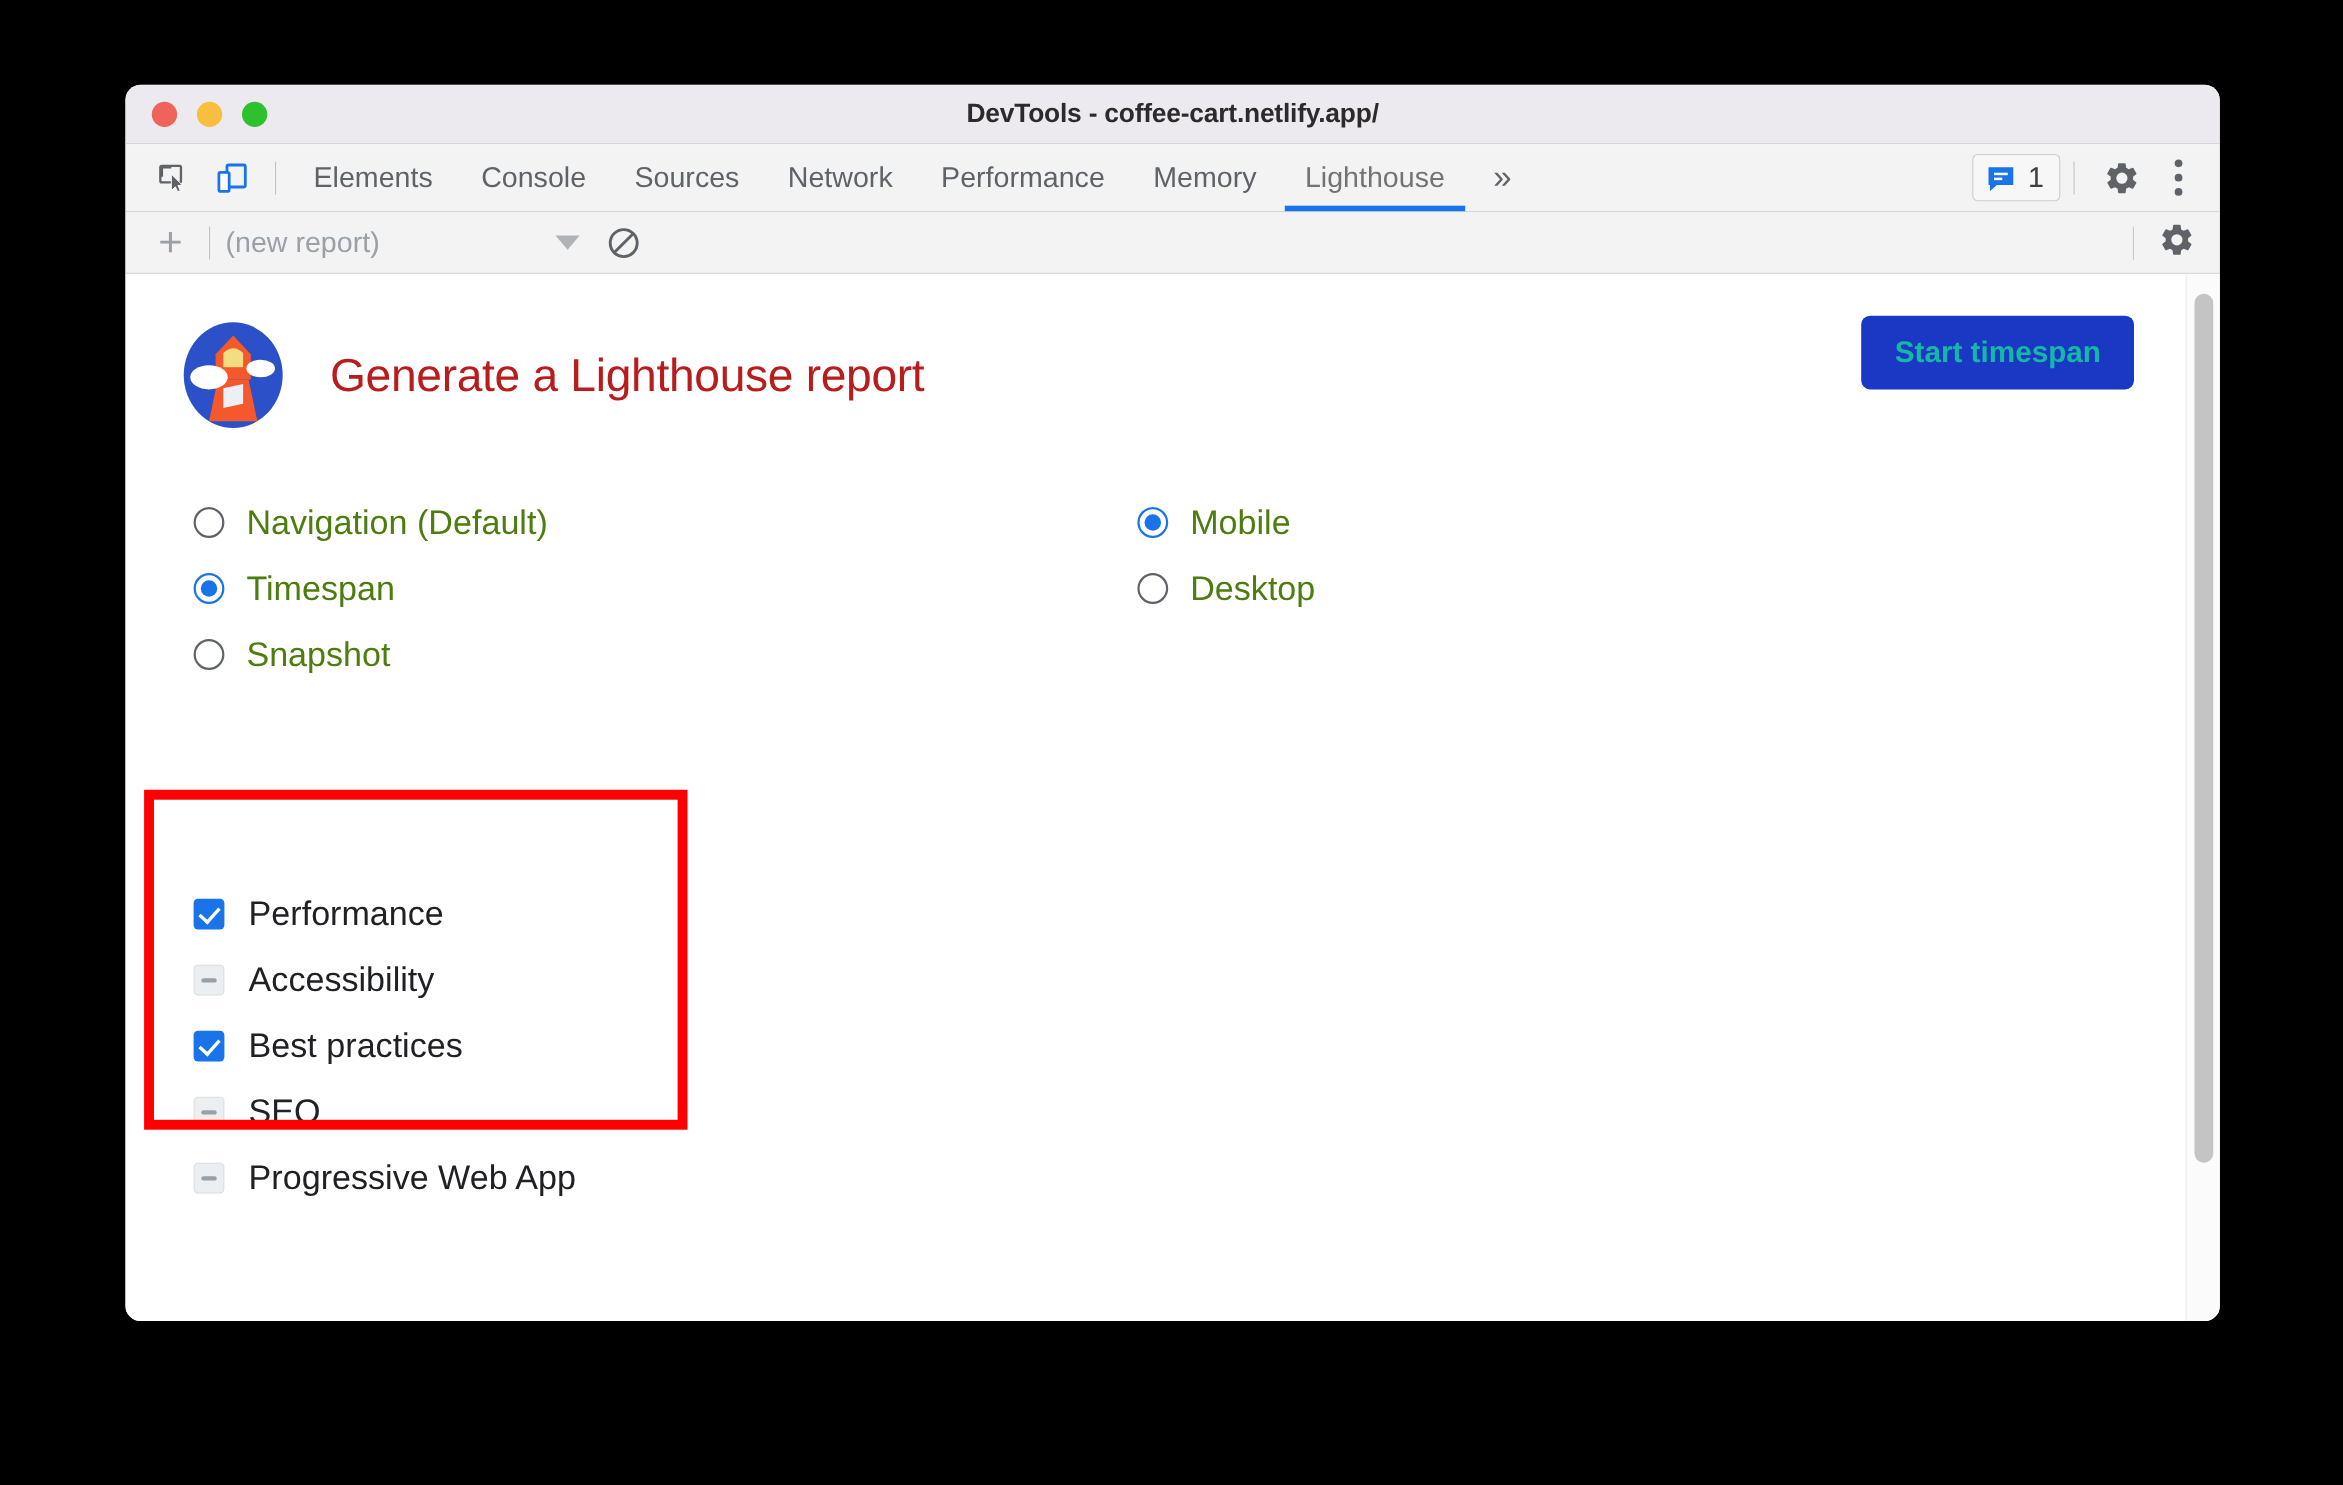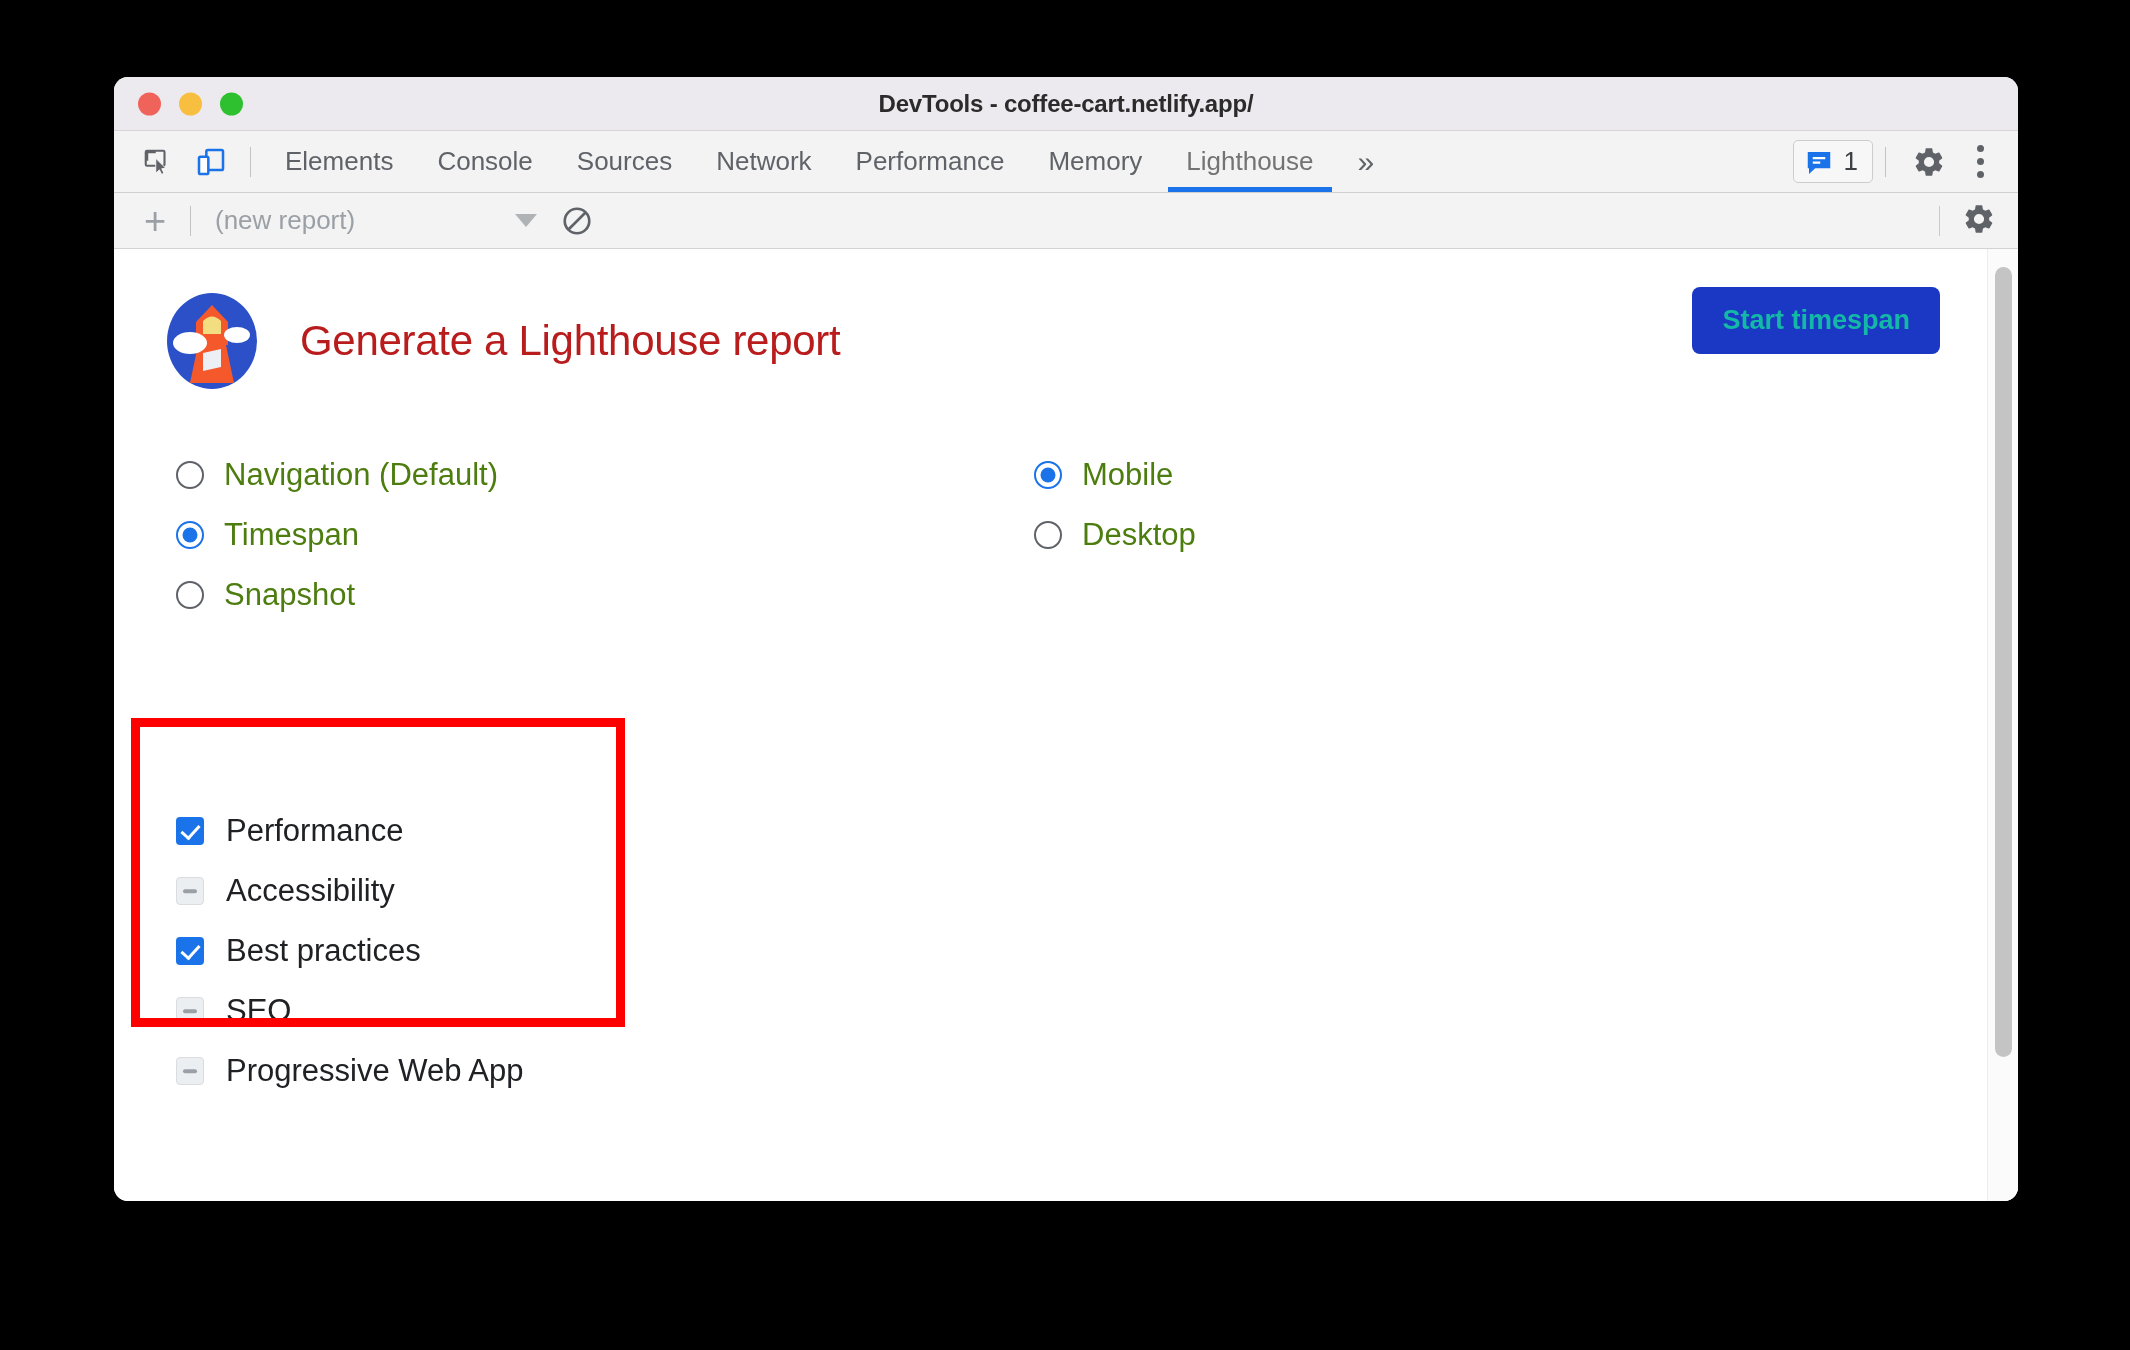--- a/index.html
+++ b/index.html
@@ -117,21 +117,21 @@
     align-items: center;
     padding-left: 18px;
   }
   #plus-btn {
     width: 46px; height: 40px;
     display: flex; align-items: center; justify-content: center;
     font-size: 38px; color: #9aa0a6; font-weight: 300; line-height: 1;
   }
   #report-select {
     display: flex; align-items: center;
-    width: 340px; margin-left: 12px;
+    width: 340px; margin-left: 2px;
   }
   #report-value { font-size: 26px; color: #9aa0a6; flex: 1; }
   #report-caret {
     width: 0; height: 0;
     border-left: 11px solid transparent;
     border-right: 11px solid transparent;
     border-top: 13px solid #b0b3b6;
     margin-right: 18px;
   }
   #clear-btn { margin-left: 6px; display:flex; align-items:center; }

